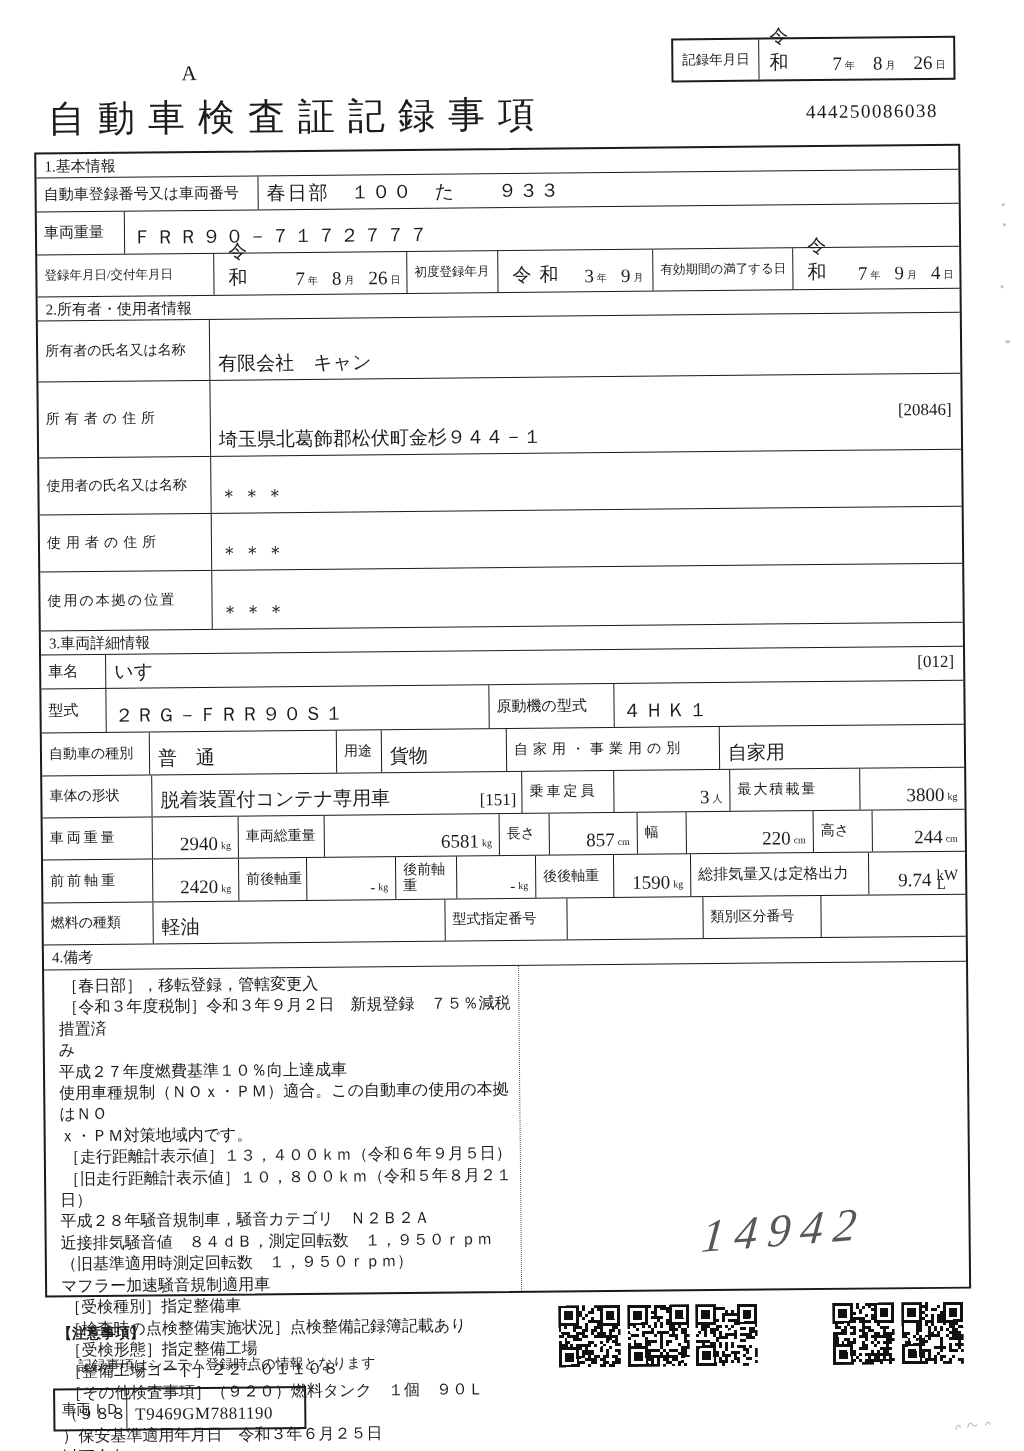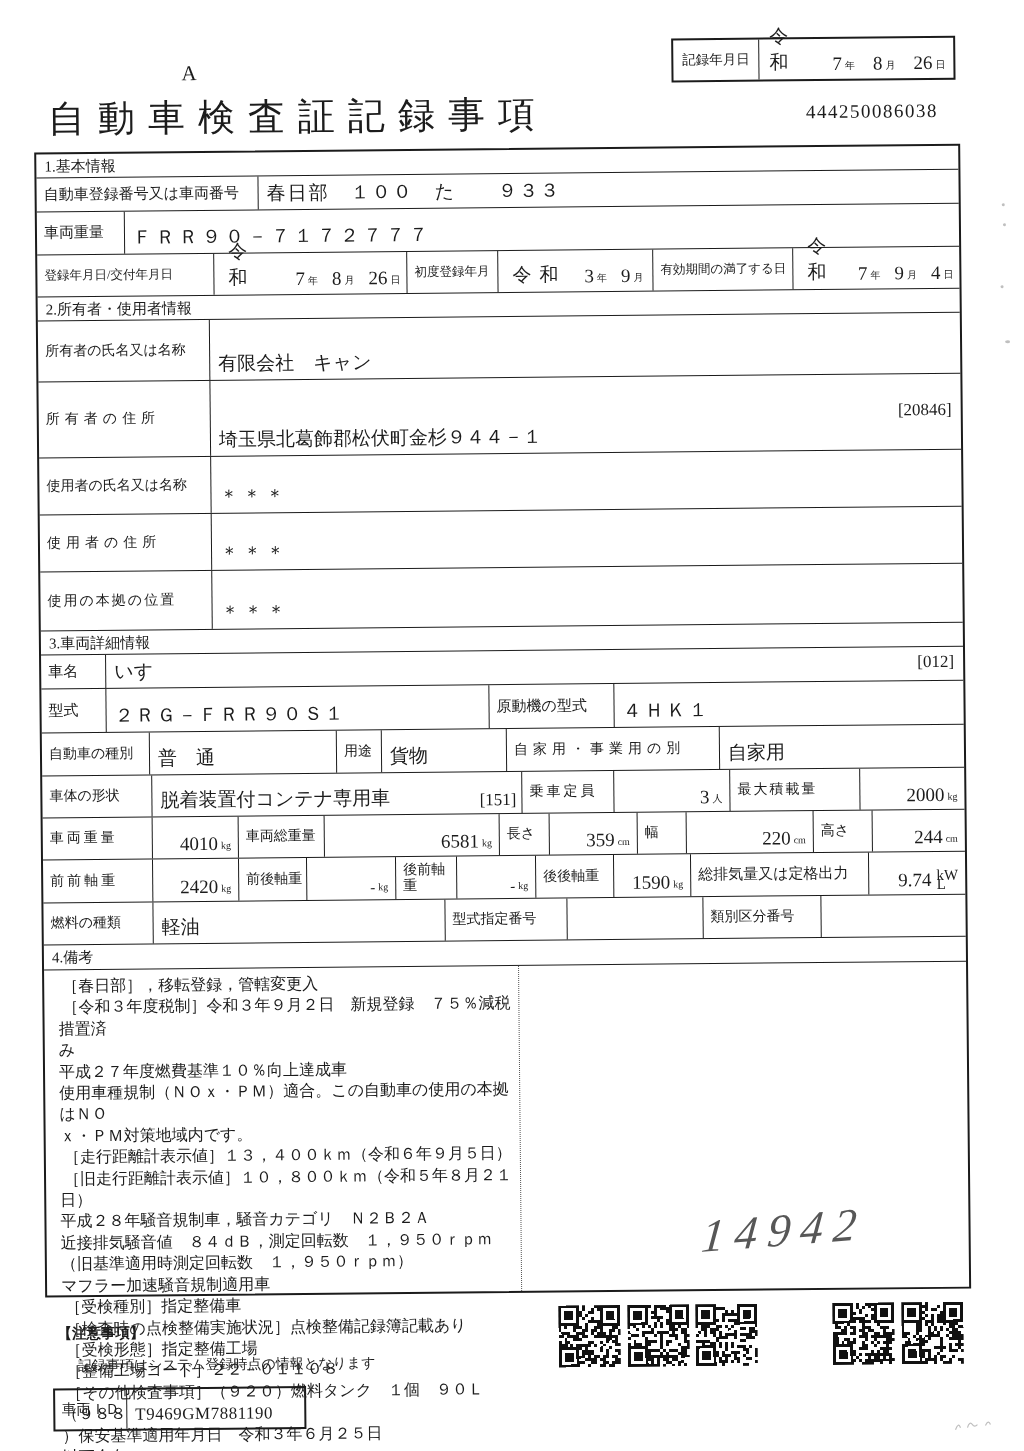--- a/index.html
+++ b/index.html
@@ -228,39 +228,39 @@
         <span>脱着装置付コンテナ専用車</span>
         <span class="code-inline">[151]</span>
       </div>
       <div class="cell lab" style="width:92px;letter-spacing:3px">乗車定員</div>
       <div class="cell val num" style="width:116px">
         <span>3</span>
             <span class="u">人</span>
       </div>
       <div class="cell lab" style="width:130px;letter-spacing:2px">最大積載量</div>
       <div class="cell val num" style="flex:1">
-        <span>2000</span>
+        <span>3800</span>
             <span class="u">kg</span>
       </div>
     </div>
 
     <div class="row" style="height:42px">
       <div class="cell lab" style="width:110px;letter-spacing:3px">車両重量</div>
       <div class="cell val num" style="width:86px">
-        <span>4010</span>
+        <span>2940</span>
             <span class="u">kg</span>
       </div>
       <div class="cell lab" style="width:86px">車両総重量</div>
       <div class="cell val num" style="width:175px">
         <span>6581</span>
             <span class="u">kg</span>
       </div>
       <div class="cell lab" style="width:50px">長さ</div>
       <div class="cell val num" style="width:88px">
-        <span>359</span>
+        <span>857</span>
             <span class="u">cm</span>
       </div>
       <div class="cell lab" style="width:49px">幅</div>
       <div class="cell val num" style="width:127px">
         <span>220</span>
             <span class="u">cm</span>
       </div>
       <div class="cell lab" style="width:59px">高さ</div>
       <div class="cell val num" style="flex:1">
         <span>244</span>

